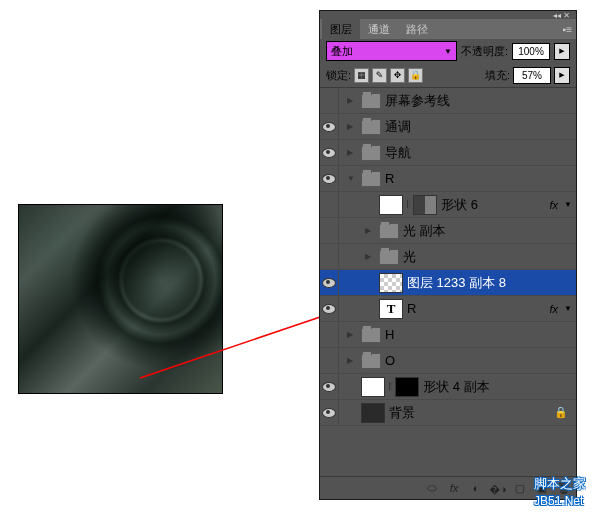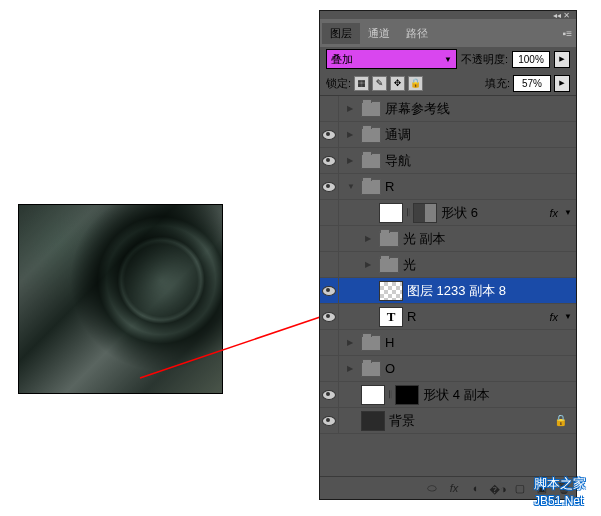--- a/index.html
+++ b/index.html
@@ -1,20 +1,20 @@
 <!DOCTYPE html>
 <html><head>
 <meta charset="utf-8">
 <style>
 body{margin:0;background:#fff;font-family:sans-serif;font-size:11px;width:601px;height:516px;position:relative;overflow:hidden}
 .preview{position:absolute;left:18px;top:204px;width:203px;height:188px;background:linear-gradient(135deg,#2a3530 0%,#4a5550 20%,#1a2520 40%,#5a6560 60%,#2a3530 80%,#4a554a 100%);border:1px solid #000}
 .preview::before{content:"";position:absolute;inset:0;background:radial-gradient(circle at 70% 40%,#6a7570 0%,#3a4540 20%,#5a6560 22%,#2a3530 24%,#5a6560 30%,#2a3530 35%,transparent 50%),radial-gradient(ellipse at 20% 20%,#7a8580 0%,transparent 30%);mix-blend-mode:overlay}
 .panel{position:absolute;left:319px;top:10px;width:256px;height:488px;background:#535353;border:1px solid #1a1a1a;display:flex;flex-direction:column;color:#000}
 .collapse{height:8px;background:#535353;text-align:right;padding-right:6px;color:#ccc;font-size:8px}
-.tabs{height:28px;background:#6a6a6a;display:flex;align-items:center;padding-left:2px;gap:0}
+.tabs{height:20px;background:#6a6a6a;display:flex;align-items:center;padding-left:2px;gap:0}
 .tab{padding:3px 8px;color:#ccc;font-size:11px;cursor:pointer}
 .tab.active{background:#535353;color:#000}
 .tabs-menu{margin-left:auto;margin-right:4px;color:#ccc;font-size:10px}
 .row{height:24px;display:flex;align-items:center;padding:0 6px;gap:4px;background:#535353}
 .blend{flex:1;height:18px;background:#d946ef;border:1px solid #000;display:flex;align-items:center;padding:0 4px;justify-content:space-between;font-size:11px}
 .blend-arrow{font-size:8px}
 .lbl{color:#000}
 .num-input{width:36px;height:15px;background:#fff;border:1px solid #000;display:flex;align-items:center;justify-content:center;font-size:10px}
 .tri-btn{width:14px;height:15px;background:#e0e0e0;border:1px solid #000;display:flex;align-items:center;justify-content:center;font-size:7px}
 .lock-row{height:24px;display:flex;align-items:center;padding:0 6px;gap:3px;border-bottom:1px solid #3a3a3a}

